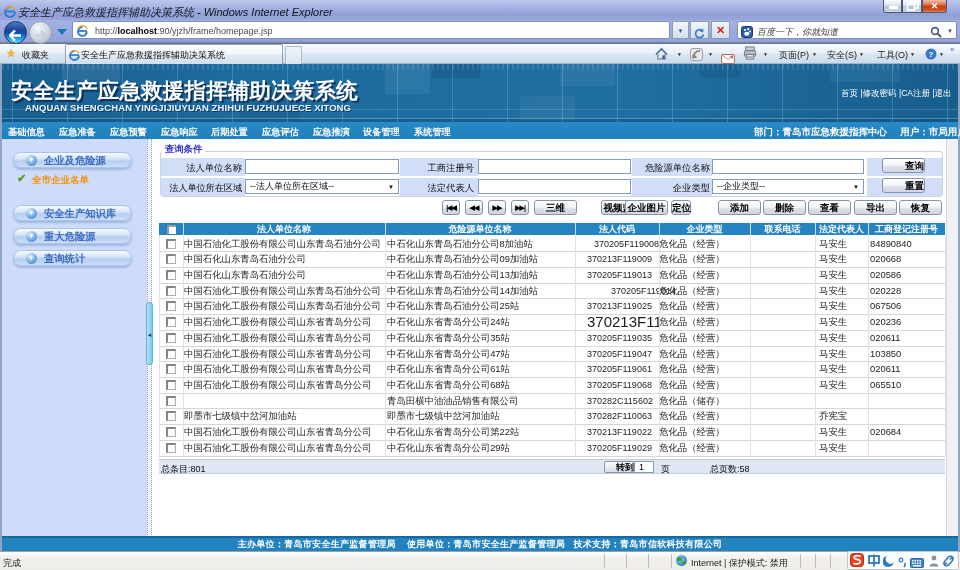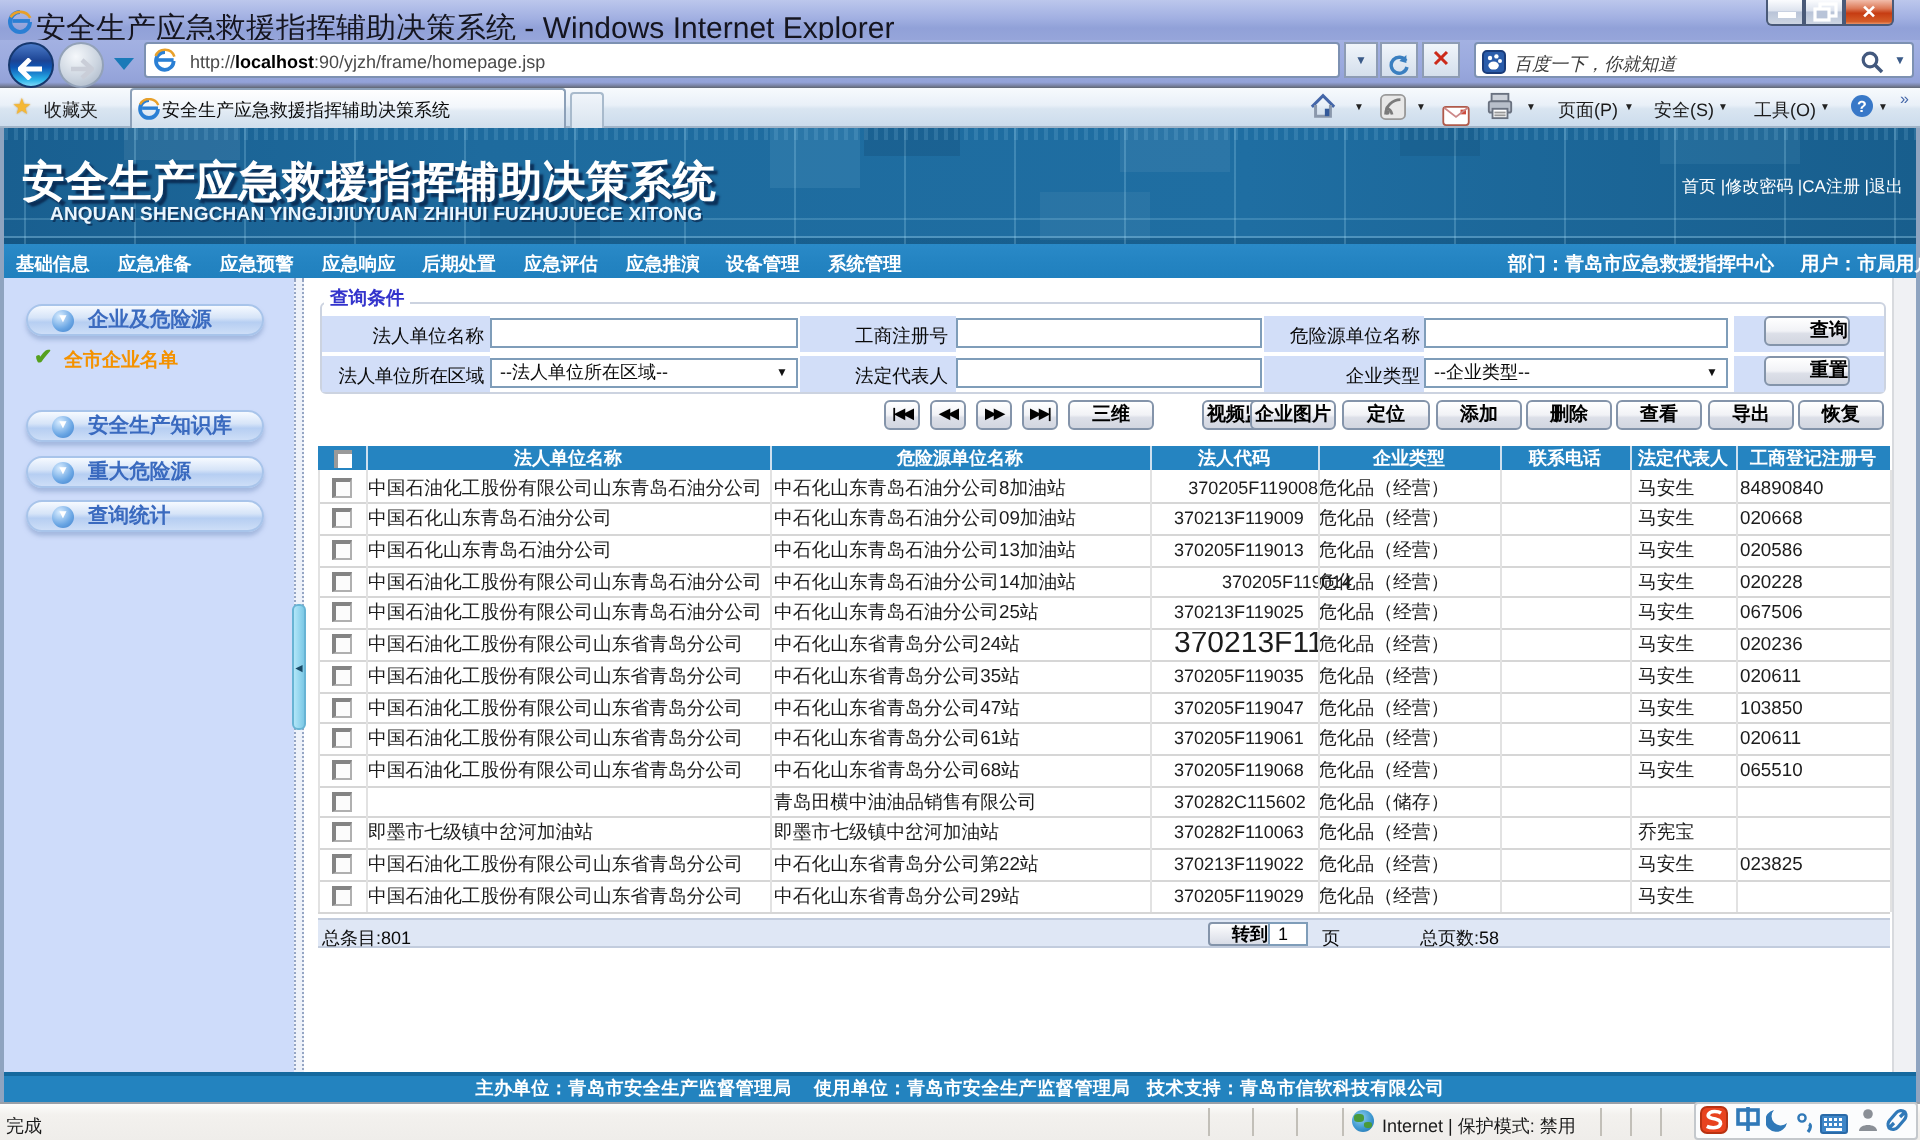--- a/index.html
+++ b/index.html
@@ -3,21 +3,21 @@
 <meta charset="utf-8">
 <style>
 * { margin:0; padding:0; box-sizing:border-box; }
 html,body { width:960px; height:570px; overflow:hidden; }
 body { font-family:"Liberation Sans", sans-serif; position:relative; background:#fff; }
 body > div, .g { position:absolute; }
 
 
 #titlebar { left:0; top:0; width:960px; height:20px;
   background:linear-gradient(#bcc7ec 0%, #a2b0e2 45%, #91a1d8 70%, #96a5da 100%); }
-#titletext { left:18px; top:5px; font-size:15px; color:#15151f; }
+#titletext { left:18px; top:5px; font-size:11px; color:#15151f;font-style:italic; }
 .wbtn { position:absolute; top:0; height:13px; border:1px solid #4a5a78; border-top:none;
   background:linear-gradient(#fbfcfe 0%, #dde3ee 45%, #b9c4d8 50%, #cdd5e2 100%); }
 #wmin { left:883px; width:19px; border-radius:0 0 0 3px; }
 #wmax { left:902px; width:20px; }
 #wclose { left:922px; width:25px; border-radius:0 0 3px 0;
   background:linear-gradient(#f2bdab 0%, #dd7a58 35%, #c63c12 55%, #d55c28 90%, #e8926a 100%); }
 #wmin i { position:absolute; left:5px; top:6px; width:9px; height:3px; background:#fff; }
 #wmax i { position:absolute; left:3px; top:1px; width:14px; height:10px; } #wmax i svg { display:block; }
 #wclose i { position:absolute; left:0; width:100%; top:1px; text-align:center; color:#fff; font-size:9px; font-weight:bold; font-style:normal; }
 
@@ -347,21 +347,21 @@
 <div class="fcell" style="left:867px;top:178px;width:75px;"></div>
 <div class="pbtn" style="left:882px;top:178px;width:43px;">重置</div>
 
 <div class="tbtn navg" style="left:442px;width:18px;">|◀◀</div>
 <div class="tbtn navg" style="left:465px;width:18px;">◀◀</div>
 <div class="tbtn navg" style="left:488px;width:18px;">▶▶</div>
 <div class="tbtn navg" style="left:511px;width:18px;">▶▶|</div>
 <div class="tbtn" style="left:534px;width:43px;">三维</div>
 <div class="tbtn" style="left:580px;width:43px;margin-left:21px;">视频监控</div>
 <div class="tbtn" style="left:625px;width:43px;">企业图片</div>
-<div class="tbtn" style="left:671px;width:44px;">定位</div>
+<div class="tbtn" style="left:671px;width:20px;">定位</div>
 <div class="tbtn" style="left:718px;width:43px;">添加</div>
 <div class="tbtn" style="left:763px;width:43px;">删除</div>
 <div class="tbtn" style="left:808px;width:43px;">查看</div>
 <div class="tbtn" style="left:854px;width:43px;">导出</div>
 <div class="tbtn" style="left:899px;width:43px;">恢复</div>
 
 <div class="g tblhead" style="left:159px;top:223px;width:786px;height:12px;"></div>
 <div class="th" style="left:183px;top:223px;width:202px;">法人单位名称</div>
 <div class="th" style="left:385px;top:223px;width:190px;">危险源单位名称</div>
 <div class="th" style="left:575px;top:223px;width:84px;">法人代码</div>
@@ -468,21 +468,21 @@
 <div class="td" style="left:587px;top:410px;width:72px;font-size:9px;">370282F110063</div>
 <div class="td" style="left:659px;top:410px;width:90px;">危化品（经营）</div>
 <div class="td" style="left:819px;top:410px;width:48px;">乔宪宝</div>
 <div class="rline" style="left:159px;top:424px;width:786px;"></div>
 <div class="cb" style="left:166px;top:427px;"></div>
 <div class="td" style="left:184px;top:426px;width:200px;">中国石油化工股份有限公司山东省青岛分公司</div>
 <div class="td" style="left:387px;top:426px;width:186px;">中石化山东省青岛分公司第22站</div>
 <div class="td" style="left:587px;top:426px;width:72px;font-size:9px;">370213F119022</div>
 <div class="td" style="left:659px;top:426px;width:90px;">危化品（经营）</div>
 <div class="td" style="left:819px;top:426px;width:48px;">马安生</div>
-<div class="td" style="left:870px;top:426px;width:78px;">023825</div>
+<div class="td" style="left:870px;top:426px;width:78px;">020684</div>
 <div class="rline" style="left:159px;top:440px;width:786px;"></div>
 <div class="cb" style="left:166px;top:443px;"></div>
 <div class="td" style="left:184px;top:442px;width:200px;">中国石油化工股份有限公司山东省青岛分公司</div>
 <div class="td" style="left:387px;top:442px;width:186px;">中石化山东省青岛分公司29站</div>
 <div class="td" style="left:587px;top:442px;width:72px;font-size:9px;">370205F119029</div>
 <div class="td" style="left:659px;top:442px;width:90px;">危化品（经营）</div>
 <div class="td" style="left:819px;top:442px;width:48px;">马安生</div>
 <div class="rline" style="left:159px;top:456px;width:786px;"></div>
 <div class="vln" style="left:159px;top:235px;height:221px;"></div>
 <div class="vln" style="left:183px;top:235px;height:221px;"></div>

